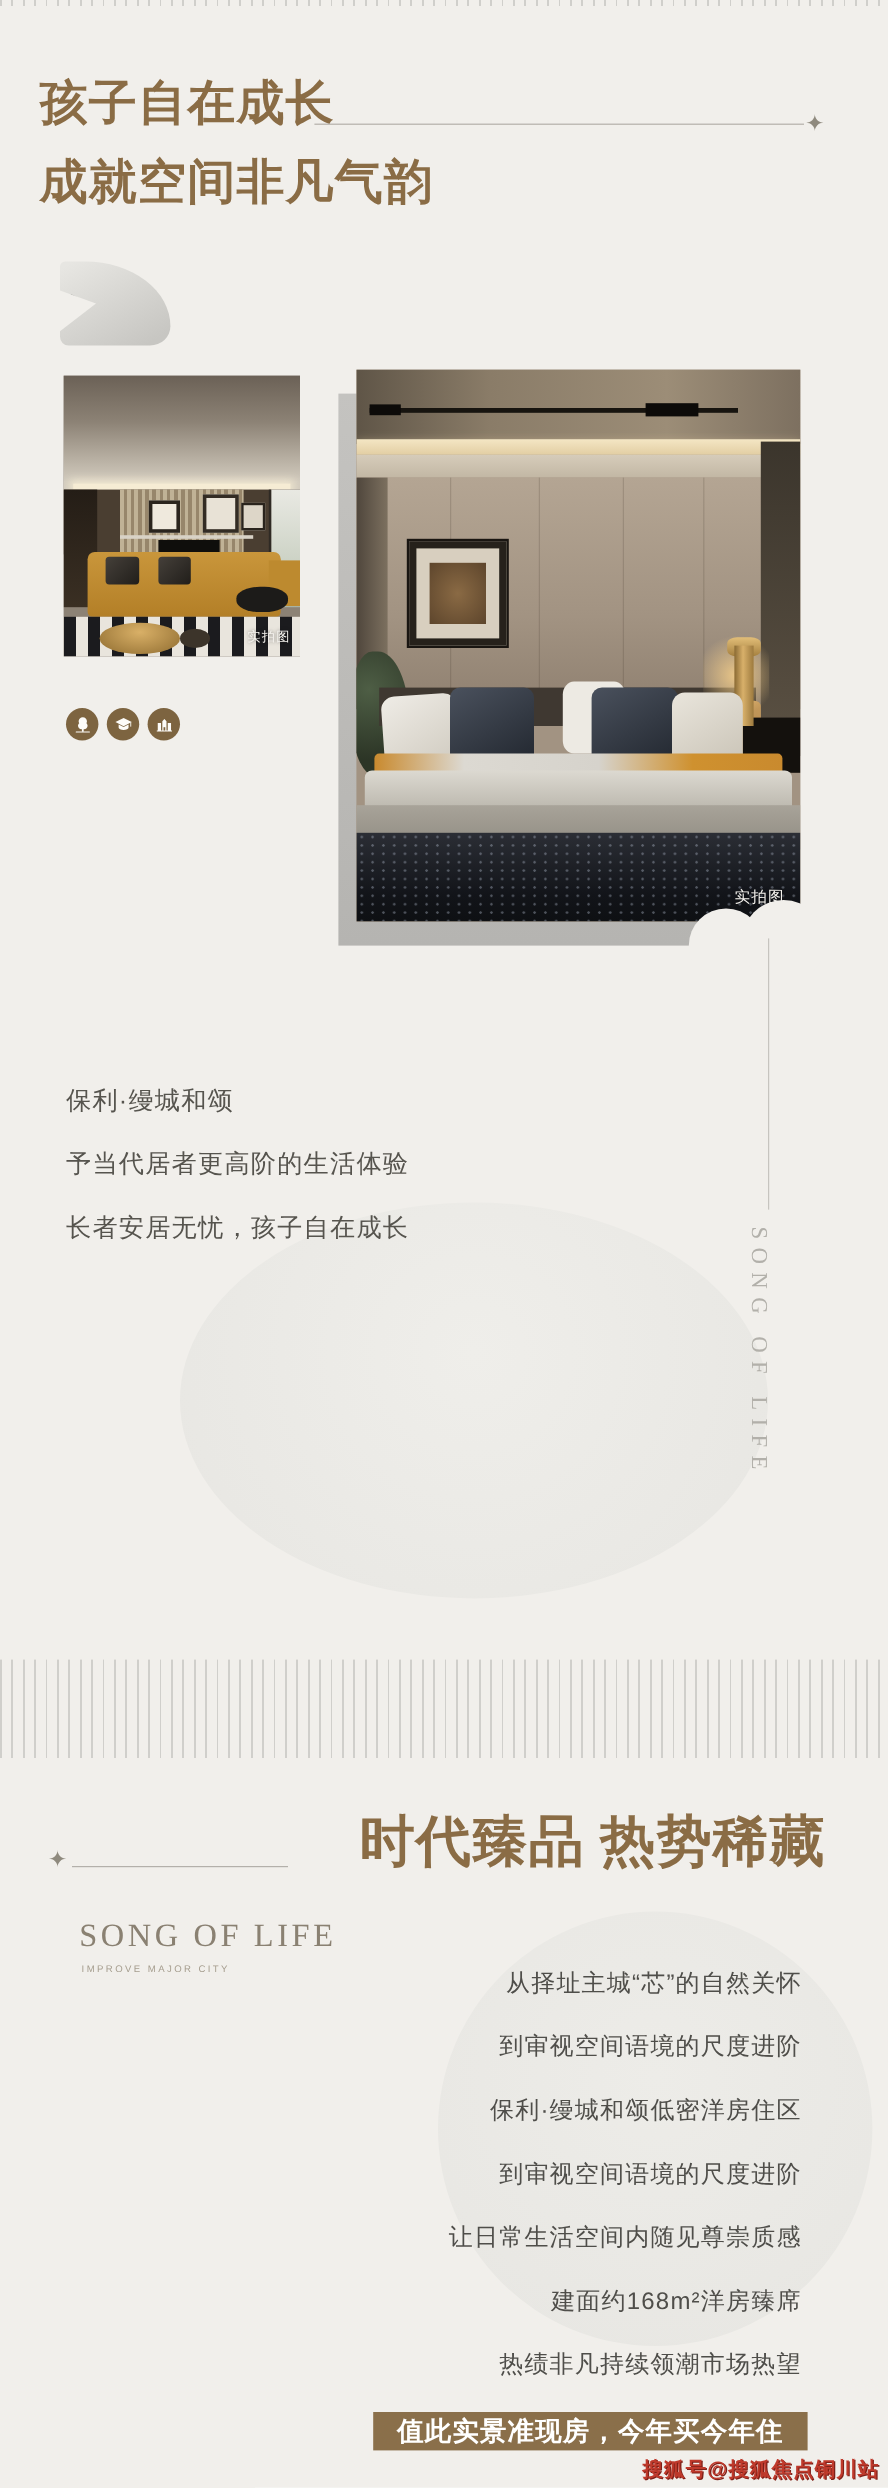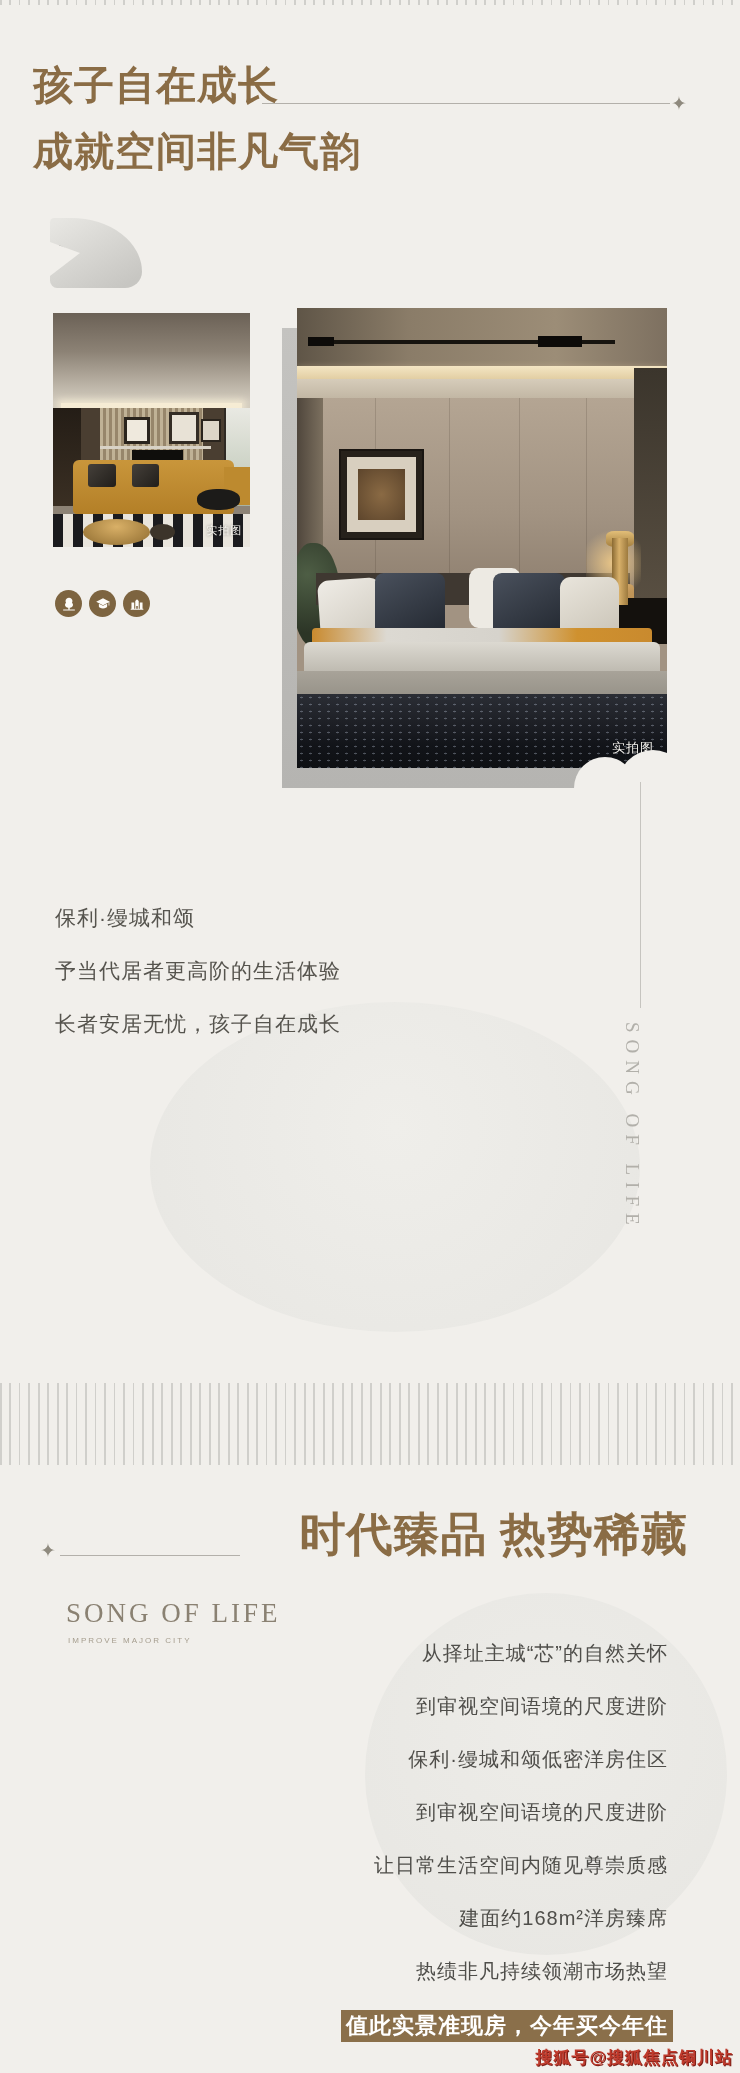--- a/index.html
+++ b/index.html
@@ -161,21 +161,21 @@
   .para2 .line{font-size:20px;line-height:20px;color:#4f4e4a;}
   
   .sec2-star{left:40px;top:1541px;}
   .sec2-rule{left:60px;top:1555px;width:180px;}
   .sec2-title{right:52px;top:1504px;font-size:46px;letter-spacing:1px;}
   .logo{left:66px;top:1598px;font-family:"Liberation Serif","DejaVu Serif",serif;
     font-size:27px;letter-spacing:3px;color:#8a8172;z-index:2;}
   .logo-sub{left:68px;top:1636px;font-size:8px;letter-spacing:2px;color:#a59d8e;z-index:2;}
   .banner{right:67px;top:2010px;background:#8a6f4a;color:#ffffff;
     font-size:22px;font-weight:bold;letter-spacing:1px;line-height:22px;
-    padding:5px 5px;z-index:3;white-space:nowrap;}
+    padding:5px 20px;z-index:3;white-space:nowrap;}
   .watermark{right:7px;top:2046px;font-size:17px;font-weight:bold;color:#bf3a2c;
     text-shadow:1px 1px 0 #7e2018;letter-spacing:1px;z-index:3;white-space:nowrap;}
 </style>
 </head>
 <body>
 
 <div id="canvas">
 
   <div class="abs stripes top-band"></div>
 

